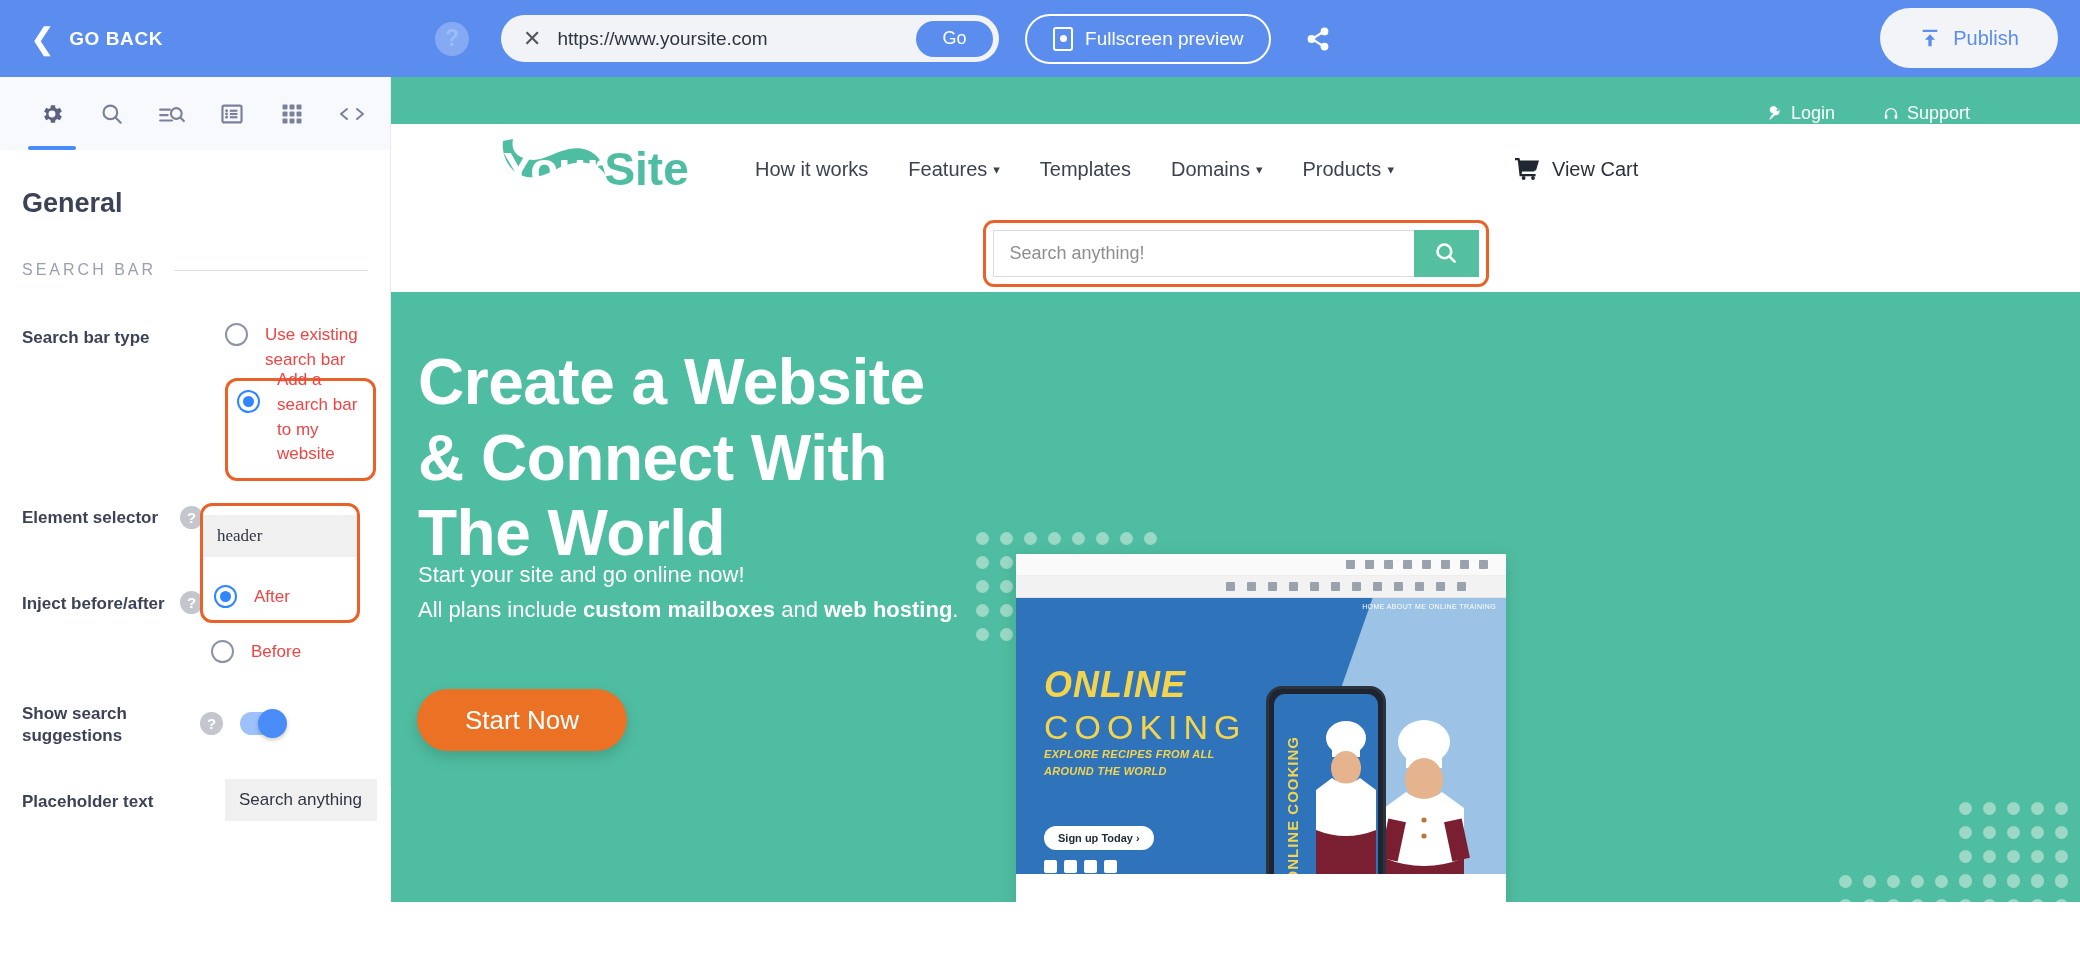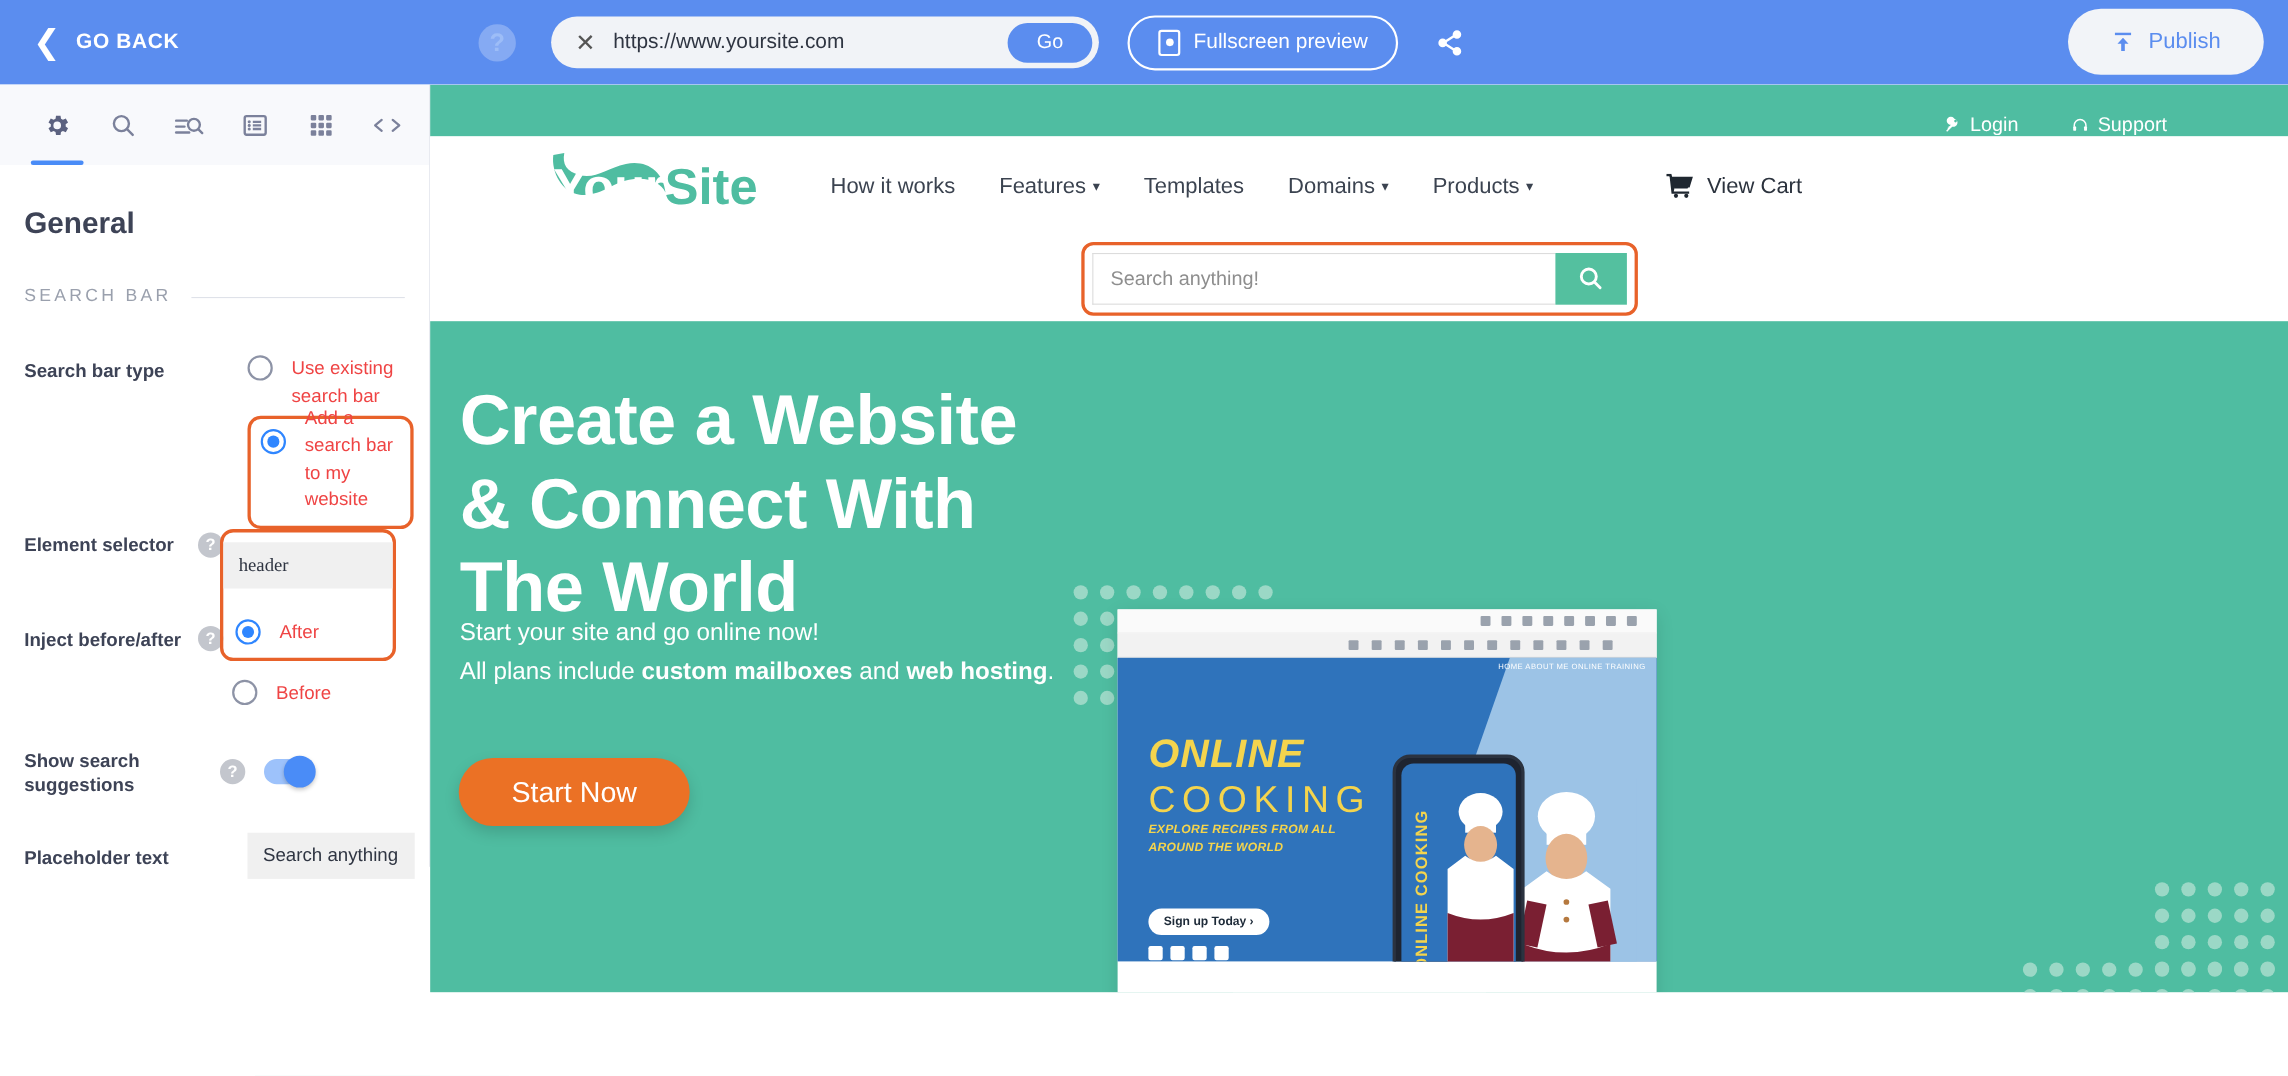--- a/index.html
+++ b/index.html
@@ -412,21 +412,21 @@
         </div>
         <div class="hl-box" style="margin-top:6px;padding:9px 12px 11px 9px;width:151px;">
           <div class="radio-line">
             <span class="radio on"></span>
             <span class="radio-text" style="margin-top:-22px;">Add a search bar to my website</span>
           </div>
         </div>
       </div>
     </div>
 
-    <div class="field-row" style="">
+    <div class="field-row" style="margin-top:22px;">
       <div style="width:150px;flex:none;">
         <div class="field-label" style="width:auto;">Element selector</div>
         <div class="field-label" style="width:auto;margin-top:60px;">Inject before/after</div>
       </div>
       <div style="flex:none;width:32px;">
         <div class="qmark">?</div>
         <div class="qmark" style="margin-top:62px;">?</div>
       </div>
       <div style="margin-left:-4px;width:160px;">
         <div class="hl-box" style="padding:9px 0 11px 0;overflow:hidden;">

